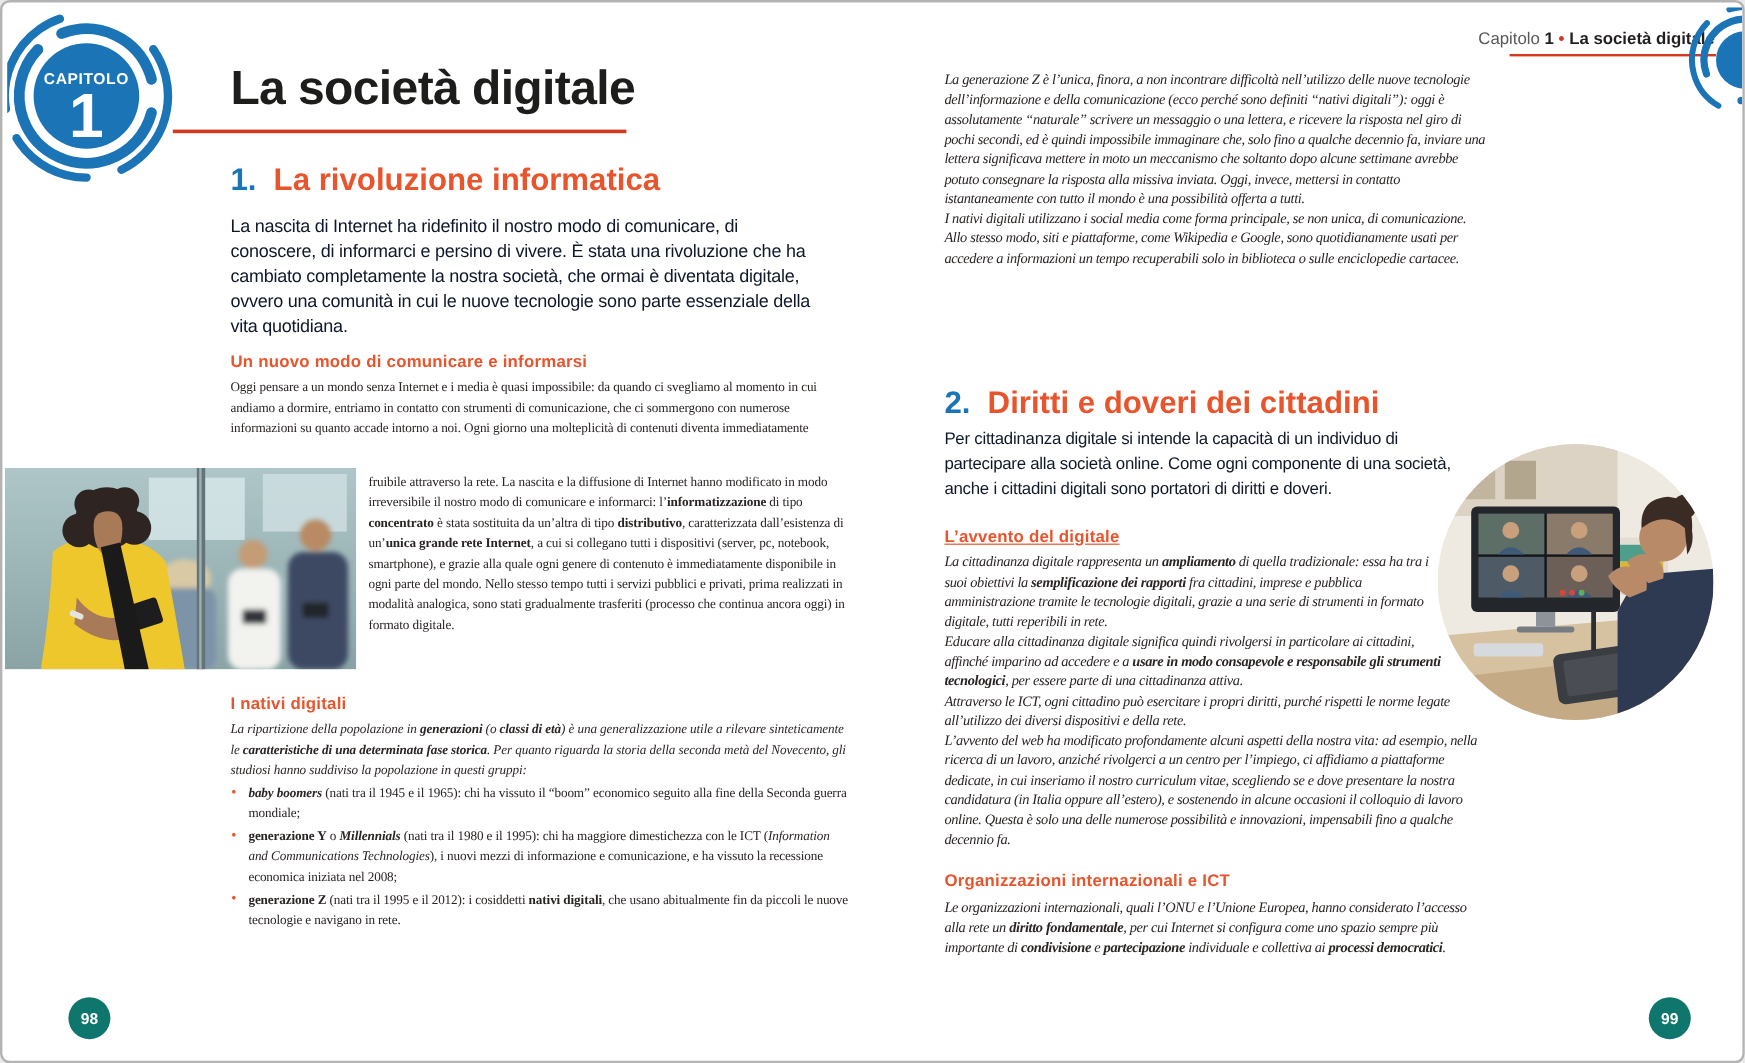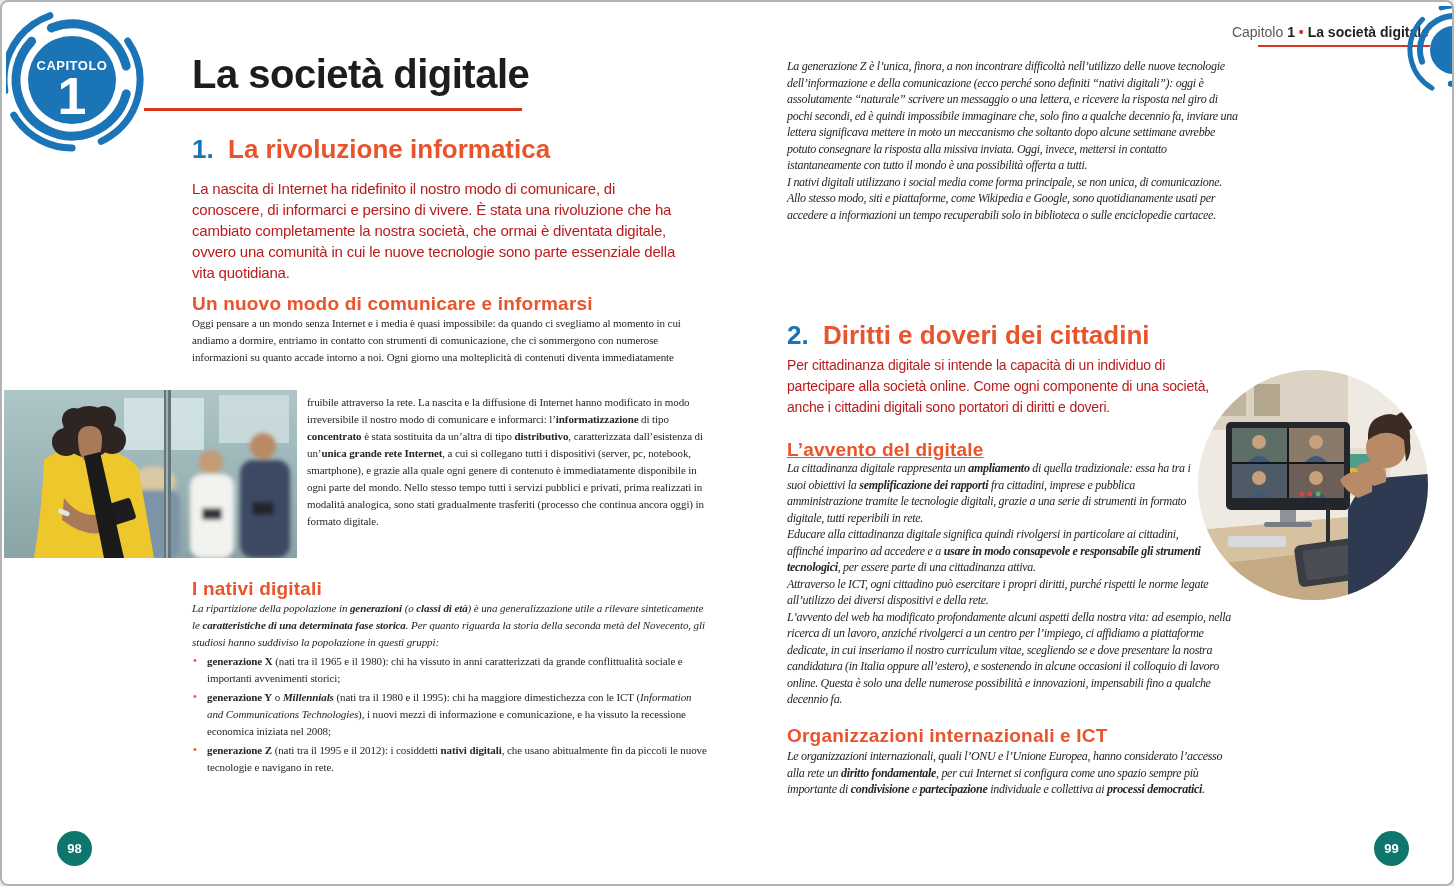--- a/index.html
+++ b/index.html
@@ -7,23 +7,23 @@
     position:relative;width:1454px;height:886px;background:#ffffff;
     border:2px solid #b3b3b3;border-radius:8px;box-sizing:border-box;
     overflow:hidden;font-family:"Liberation Sans",sans-serif;color:#262220;
   }
   .abs{position:absolute;}
   
   .book-title{font-size:40px;font-weight:bold;color:#1d1d1b;letter-spacing:-0.5px;}
   .rule{background:#d5371f;height:3px;}
   .sec-head{font-size:26px;font-weight:bold;line-height:30px;color:#e8542c;padding-left:36px;position:relative;}
   .sec-num{position:absolute;left:0;top:0;color:#1b74b5;}
-  .sub-head{font-size:19px;font-weight:bold;color:#e8542c;letter-spacing:0.2px;}
-  
-  .sans-intro{font-size:15px;line-height:21px;color:#b91c1c;letter-spacing:-0.2px;}
+  .sub-head{font-size:14px;font-weight:bold;color:#e8542c;letter-spacing:0.2px;}
+  
+  .sans-intro{font-size:15px;line-height:21px;color:#0f172a;letter-spacing:-0.2px;}
   .serif{font-family:"Liberation Serif",serif;color:#2a2423;}
   .serif-l{font-size:11px;line-height:17px;letter-spacing:-0.1px;}
   .serif-r{font-size:12px;line-height:16.5px;letter-spacing:-0.3px;}
   .serif p{margin:0;font-style:italic;}
   .b{font-weight:bold;}
   .i{font-style:italic;}
   
   ul.bullets{margin:2px 0 0 0;padding:0;list-style:none;}
   ul.bullets li{position:relative;padding-left:15px;margin:0 0 2px 0;}
   ul.bullets li::before{content:"•";position:absolute;left:1px;top:-1px;color:#e8542c;font-weight:bold;}
@@ -111,21 +111,21 @@
       </g>
     </svg>
   </div>
 
   <div class="abs serif serif-l" style="left:305px;top:392px;width:402px;"><span>fruibile attraverso la rete. La nascita e la diffusione di Internet hanno modificato in modo irreversibile il nostro modo di comunicare e informarci: l’</span><span class="b">informatizzazione</span><span> di tipo </span><span class="b">concentrato</span><span> è stata sostituita da un’altra di tipo </span><span class="b">distributivo</span><span>, caratterizzata dall’esistenza di un’</span><span class="b">unica grande rete Internet</span><span>, a cui si collegano tutti i dispositivi (server, pc, notebook, smartphone), e grazie alla quale ogni genere di contenuto è immediatamente disponibile in ogni parte del mondo. Nello stesso tempo tutti i servizi pubblici e privati, prima realizzati in modalità analogica, sono stati gradualmente trasferiti (processo che continua ancora oggi) in formato digitale.</span></div>
 
   <div class="abs sub-head" style="left:190px;top:576px;">I nativi digitali</div>
   <div class="abs serif serif-l" style="left:190px;top:598px;width:516px;">
     <p><span>La ripartizione della popolazione in </span><span class="b">generazioni</span><span> (o </span><span class="b">classi di età</span><span>) è una generalizzazione utile a rilevare sinteticamente le </span><span class="b">caratteristiche di una determinata fase storica</span><span>. Per quanto riguarda la storia della seconda metà del Novecento, gli studiosi hanno suddiviso la popolazione in questi gruppi:</span></p>
     <ul class="bullets">
-      <li><span class="b">generazione X</span><span> (nati tra il 1965 e  il 1980): chi ha vissuto in anni caratterizzati da grande conflittualità sociale e importanti avvenimenti storici;</span></li>
+      <li><span class="b i">baby boomers</span><span> (nati tra il 1945 e  il 1965): chi ha vissuto il “boom” economico seguito alla fine della Seconda guerra mondiale;</span></li>
       <li><span class="b">generazione Y</span><span> o </span><span class="b i">Millennials</span><span> (nati tra il 1980 e il 1995): chi ha maggiore dimestichezza con le ICT (</span><span class="i">Information and Communications Technologies</span><span>), i nuovi mezzi di informazione e comunicazione, e ha vissuto la recessione economica iniziata nel 2008;</span></li>
       <li><span class="b">generazione Z</span><span> (nati tra il 1995 e il 2012): i cosiddetti </span><span class="b">nativi digitali</span><span>, che usano abitualmente fin da piccoli le nuove tecnologie e navigano in rete.</span></li>
     </ul>
   </div>
 
   <div class="abs page-num" style="left:55px;top:829px;">98</div>
 
   <div class="abs run-head" style="left:1000px;top:22px;width:427px;">
     <span>Capitolo </span><span class="rh-num">1</span><span class="rh-sep"> • </span><span class="rh-title">La società digitale</span>
   </div>

